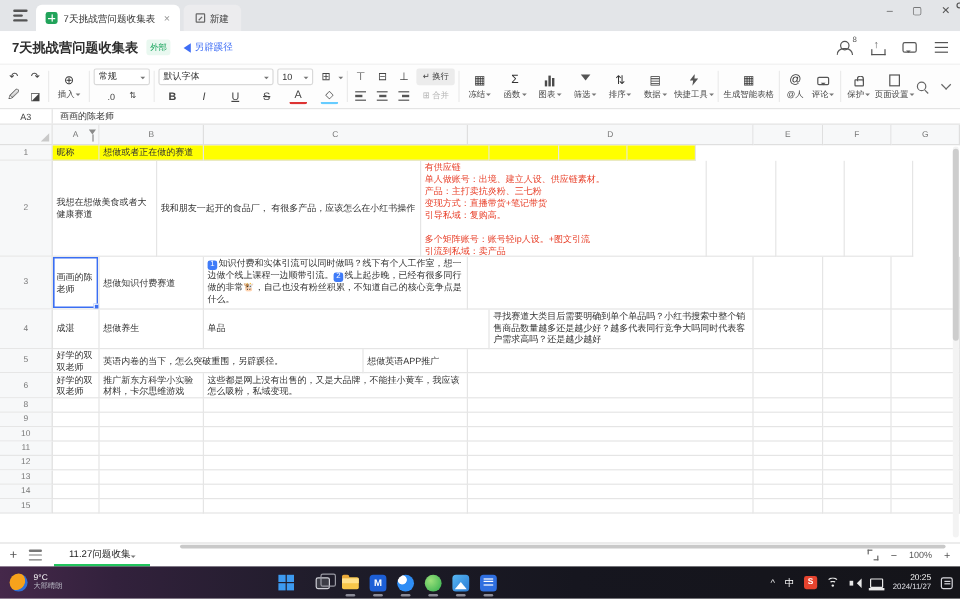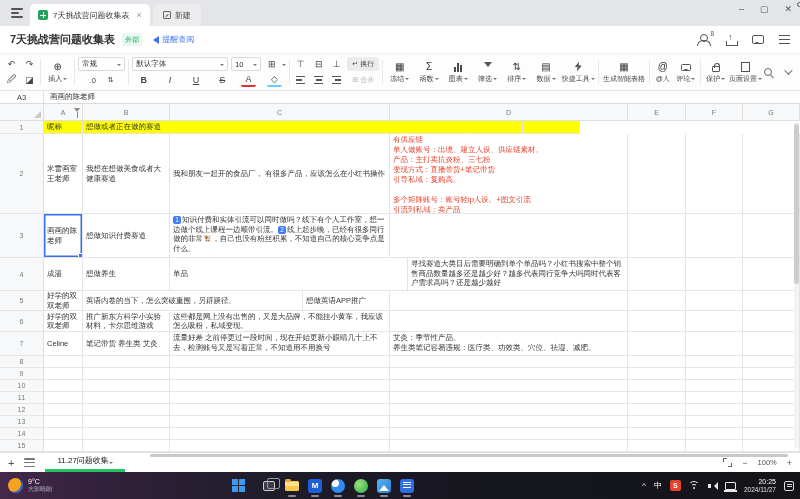--- a/index.html
+++ b/index.html
@@ -107,21 +107,21 @@
 .hfunnel::after { content:""; position:absolute; left:-0.5px; top:0; width:1px; height:6px; background:#8a8a8a; }
 .vscroll { position:absolute; right:1px; top:18px; bottom:4px; width:5px; background:#f3f3f3; border-radius:3px; }
 .vscroll .thumb { position:absolute; top:2px; width:5px; height:160px; background:#cdcdcd; border-radius:3px; }
 
 
 .sheetbar { height:20px; border-top:1px solid #e0e0e0; display:flex; align-items:center; padding:0 8px; gap:10px; position:relative; background:#fff; flex:0 0 auto; }
 .hscroll { position:absolute; top:1px; left:150px; right:12px; height:3px; background:#c9c9c9; border-radius:2px; }
 .plus { font-size:11px; color:#555; }
 .sheetlist { width:11px; height:9px; display:flex; flex-direction:column; justify-content:space-between; }
 .sheetlist i { height:1.5px; background:#777; border-radius:1px; }
-.sheettab { display:flex; align-items:flex-end; gap:0; padding:2px 12px 3px; border-bottom:4px solid #22c55e; font-size:8px; color:#222; }
+.sheettab { display:flex; align-items:flex-end; gap:0; padding:2px 12px 3px; border-bottom:2px solid #22c55e; font-size:8px; color:#222; }
 .sheetbar-right { margin-left:auto; display:flex; align-items:center; gap:10px; }
 .zoomlbl { font-size:7.5px; color:#555; }
 .zbtn { font-size:9px; color:#555; }
 .expand { width:9px; height:9px; position:relative; }
 .expand::before,.expand::after { content:""; position:absolute; width:3px; height:3px; border:1.2px solid #666; }
 .expand::before { left:0; top:0; border-right:none; border-bottom:none; }
 .expand::after { right:0; bottom:0; border-left:none; border-top:none; }
 
 
 .taskbar { height:27px; background:linear-gradient(90deg,#45284a 0%,#32213c 12%,#1e1c29 35%,#16161f 60%,#141419 100%); display:flex; align-items:center; position:relative; flex:0 0 auto; color:#fff; }
@@ -201,21 +201,21 @@
       <span>▢</span>
       <span>✕</span>
     </div>
   </div>
 
   <div class="doc-header">
     <span class="doc-title">7天挑战营问题收集表</span>
     <span class="badge-ext">外部</span>
     <span class="reminder">
         <span class="horn"></span>
-        <span>提醒查阅</span>
+        <span>另辟蹊径</span>
       </span>
     <div class="hdr-icons">
       <span class="person">
           <span class="cnt">8</span>
         </span>
       <span class="upload"></span>
       <span class="bubble"></span>
       <span class="burger">
           <i></i>
           <i></i>
@@ -455,21 +455,20 @@
       <div class="cell ca yellow">昵称</div>
       <div class="cell cb yellow">想做或者正在做的赛道</div>
       <div class="cell cd yellow"></div>
       <div class="cell ce yellow"></div>
       <div class="cell cf yellow"></div>
       <div class="cell cg yellow"></div>
     </div>
 
     <div class="grow r2">
       <div class="rowhdr">2</div>
-      <div class="cell ca">米雷画室王老师</div>
       <div class="cell cb">我想在想做美食或者大健康赛道</div>
       <div class="cell cc">我和朋友一起开的食品厂， 有很多产品，应该怎么在小红书操作</div>
       <div class="cell cd top red pre" style="line-height:10px;">有供应链
 单人做账号：出境、建立人设、供应链素材。
 产品：主打卖抗炎粉、三七粉
 变现方式：直播带货+笔记带货
 引导私域：复购高。
 
 多个矩阵账号：账号轻ip人设。+图文引流
 引流到私域：卖产品</div>
@@ -517,31 +516,20 @@
       <div class="rowhdr">6</div>
       <div class="cell ca">好学的双双老师</div>
       <div class="cell cb">推广新东方科学小实验材料，卡尔思维游戏</div>
       <div class="cell cc">这些都是网上没有出售的，又是大品牌，不能挂小黄车，我应该怎么吸粉，私域变现。</div>
       <div class="cell cd"></div>
       <div class="cell ce"></div>
       <div class="cell cf"></div>
       <div class="cell cg"></div>
     </div>
 
-    <div class="grow r7">
-      <div class="rowhdr">7</div>
-      <div class="cell ca">Celine</div>
-      <div class="cell cb">笔记带货 养生类 艾灸</div>
-      <div class="cell cc top">流量好差 之前停更过一段时间，现在开始更新小眼睛几十上不去，检测账号又是写着正常，不知道用不用换号</div>
-      <div class="cell cd top pre">艾灸：季节性产品。
-养生类笔记容易违规：医疗类、功效类、穴位、祛湿、减肥。</div>
-      <div class="cell ce"></div>
-      <div class="cell cf"></div>
-      <div class="cell cg"></div>
-    </div>
 
     <div class="grow re">
         <div class="rowhdr">8</div>
         <div class="cell ca"></div>
         <div class="cell cb"></div>
         <div class="cell cc"></div>
         <div class="cell cd"></div>
         <div class="cell ce"></div>
         <div class="cell cf"></div>
         <div class="cell cg"></div>

